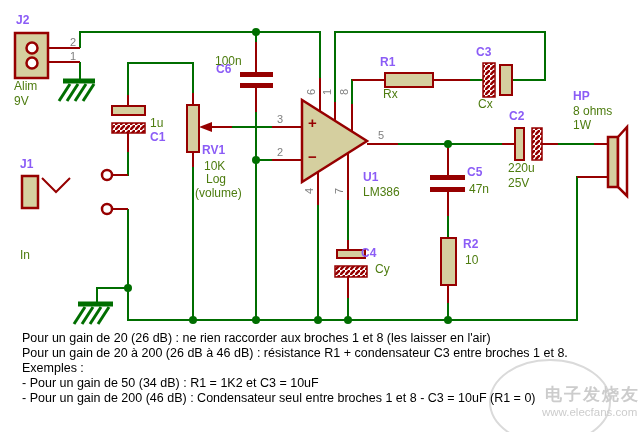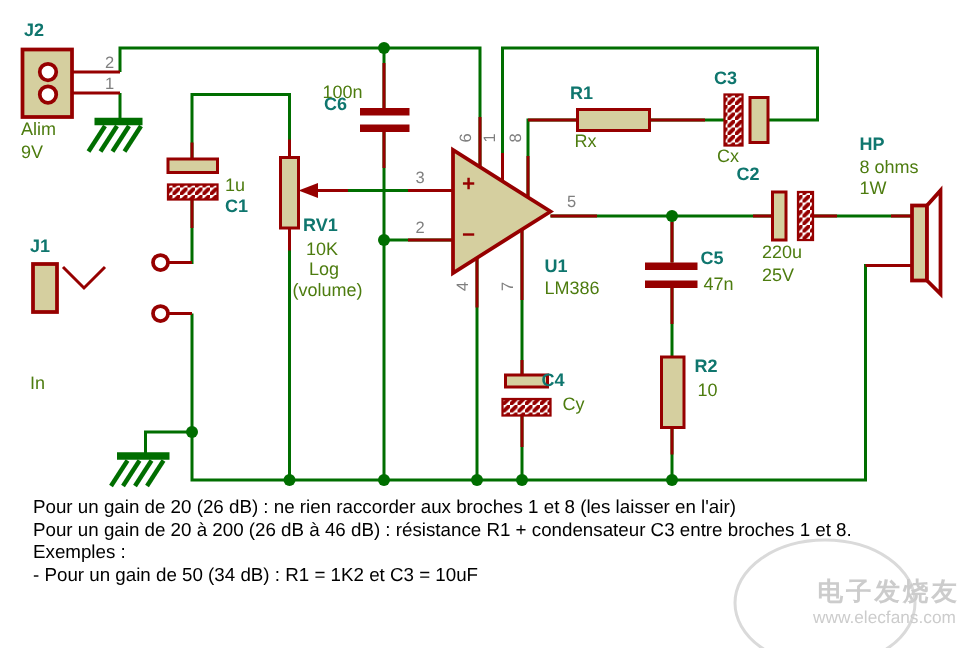--- a/index.html
+++ b/index.html
@@ -2,21 +2,21 @@
 <html><head>
 <meta charset="utf-8">
 <style>
   html,body{margin:0;padding:0;background:#fff;}
   #canvas{
     position:relative;width:640px;height:432px;background:#ffffff;overflow:hidden;
     font-family:"Liberation Sans","DejaVu Sans",sans-serif;
   }
   #canvas svg{position:absolute;left:0;top:0;}
   .lbl{position:absolute;font-size:12px;line-height:13px;color:#4d7c0f;white-space:nowrap;}
-  .ref{color:#0f766e;font-weight:bold;}
+  .ref{color:#8b5cf6;font-weight:bold;}
   .pin{font-size:11px;color:#7f7f7f;}
   .rot{width:14px;height:14px;text-align:center;transform:rotate(-90deg);}
   .sign{color:#960000;font-weight:bold;font-size:15px;line-height:14px;}
   .note{position:absolute;left:22px;font-size:12.5px;color:#000;white-space:nowrap;}
   .wm{position:absolute;color:#cccccc;white-space:nowrap;}
   .wm-cn{font-size:17px;font-weight:bold;letter-spacing:2px;}
   .wm-url{font-size:11.5px;}
 </style>
 </head>
 <body>
@@ -191,38 +191,39 @@
   <div class="lbl pin rot" style="left:338px;top:85px;">8</div>
   <div class="lbl pin rot" style="left:303px;top:184px;">4</div>
   <div class="lbl pin rot" style="left:333px;top:184px;">7</div>
 
   <div class="lbl ref" style="left:380px;top:56px;">R1</div>
   <div class="lbl" style="left:383px;top:88px;">Rx</div>
 
   <div class="lbl ref" style="left:476px;top:46px;">C3</div>
   <div class="lbl" style="left:478px;top:98px;">Cx</div>
 
-  <div class="lbl ref" style="left:491px;top:110px;">C2</div>
+  <div class="lbl ref" style="left:509px;top:110px;">C2</div>
   <div class="lbl" style="left:508px;top:162px;">220u</div>
   <div class="lbl" style="left:508px;top:177px;">25V</div>
 
   <div class="lbl ref" style="left:467px;top:166px;">C5</div>
   <div class="lbl" style="left:469px;top:183px;">47n</div>
 
   <div class="lbl ref" style="left:463px;top:238px;">R2</div>
   <div class="lbl" style="left:465px;top:254px;">10</div>
 
   <div class="lbl ref" style="left:361px;top:247px;">C4</div>
   <div class="lbl" style="left:375px;top:263px;">Cy</div>
 
   <div class="lbl ref" style="left:573px;top:90px;">HP</div>
   <div class="lbl" style="left:573px;top:105px;">8 ohms</div>
   <div class="lbl" style="left:573px;top:119px;">1W</div>
 
   <div class="note" style="top:331px;">Pour un gain de 20 (26 dB) : ne rien raccorder aux broches 1 et 8 (les laisser en l'air)</div>
   <div class="note" style="top:346px;">Pour un gain de 20 à 200 (26 dB à 46 dB) : résistance R1 + condensateur C3 entre broches 1 et 8.</div>
   <div class="note" style="top:361px;">Exemples :</div>
   <div class="note" style="top:376px;">- Pour un gain de 50 (34 dB) : R1 = 1K2 et C3 = 10uF</div>
+  <div class="note" style="top:391px;">- Pour un gain de 200 (46 dB) : Condensateur seul entre broches 1 et 8 - C3 = 10uF (R1 = 0)</div>
 
   <div class="wm wm-url" style="left:542px;top:406px;">www.elecfans.com</div>
   <div class="wm wm-cn" style="left:545px;top:383px;">电子发烧友</div>
 
 </div>
 
 </body></html>

